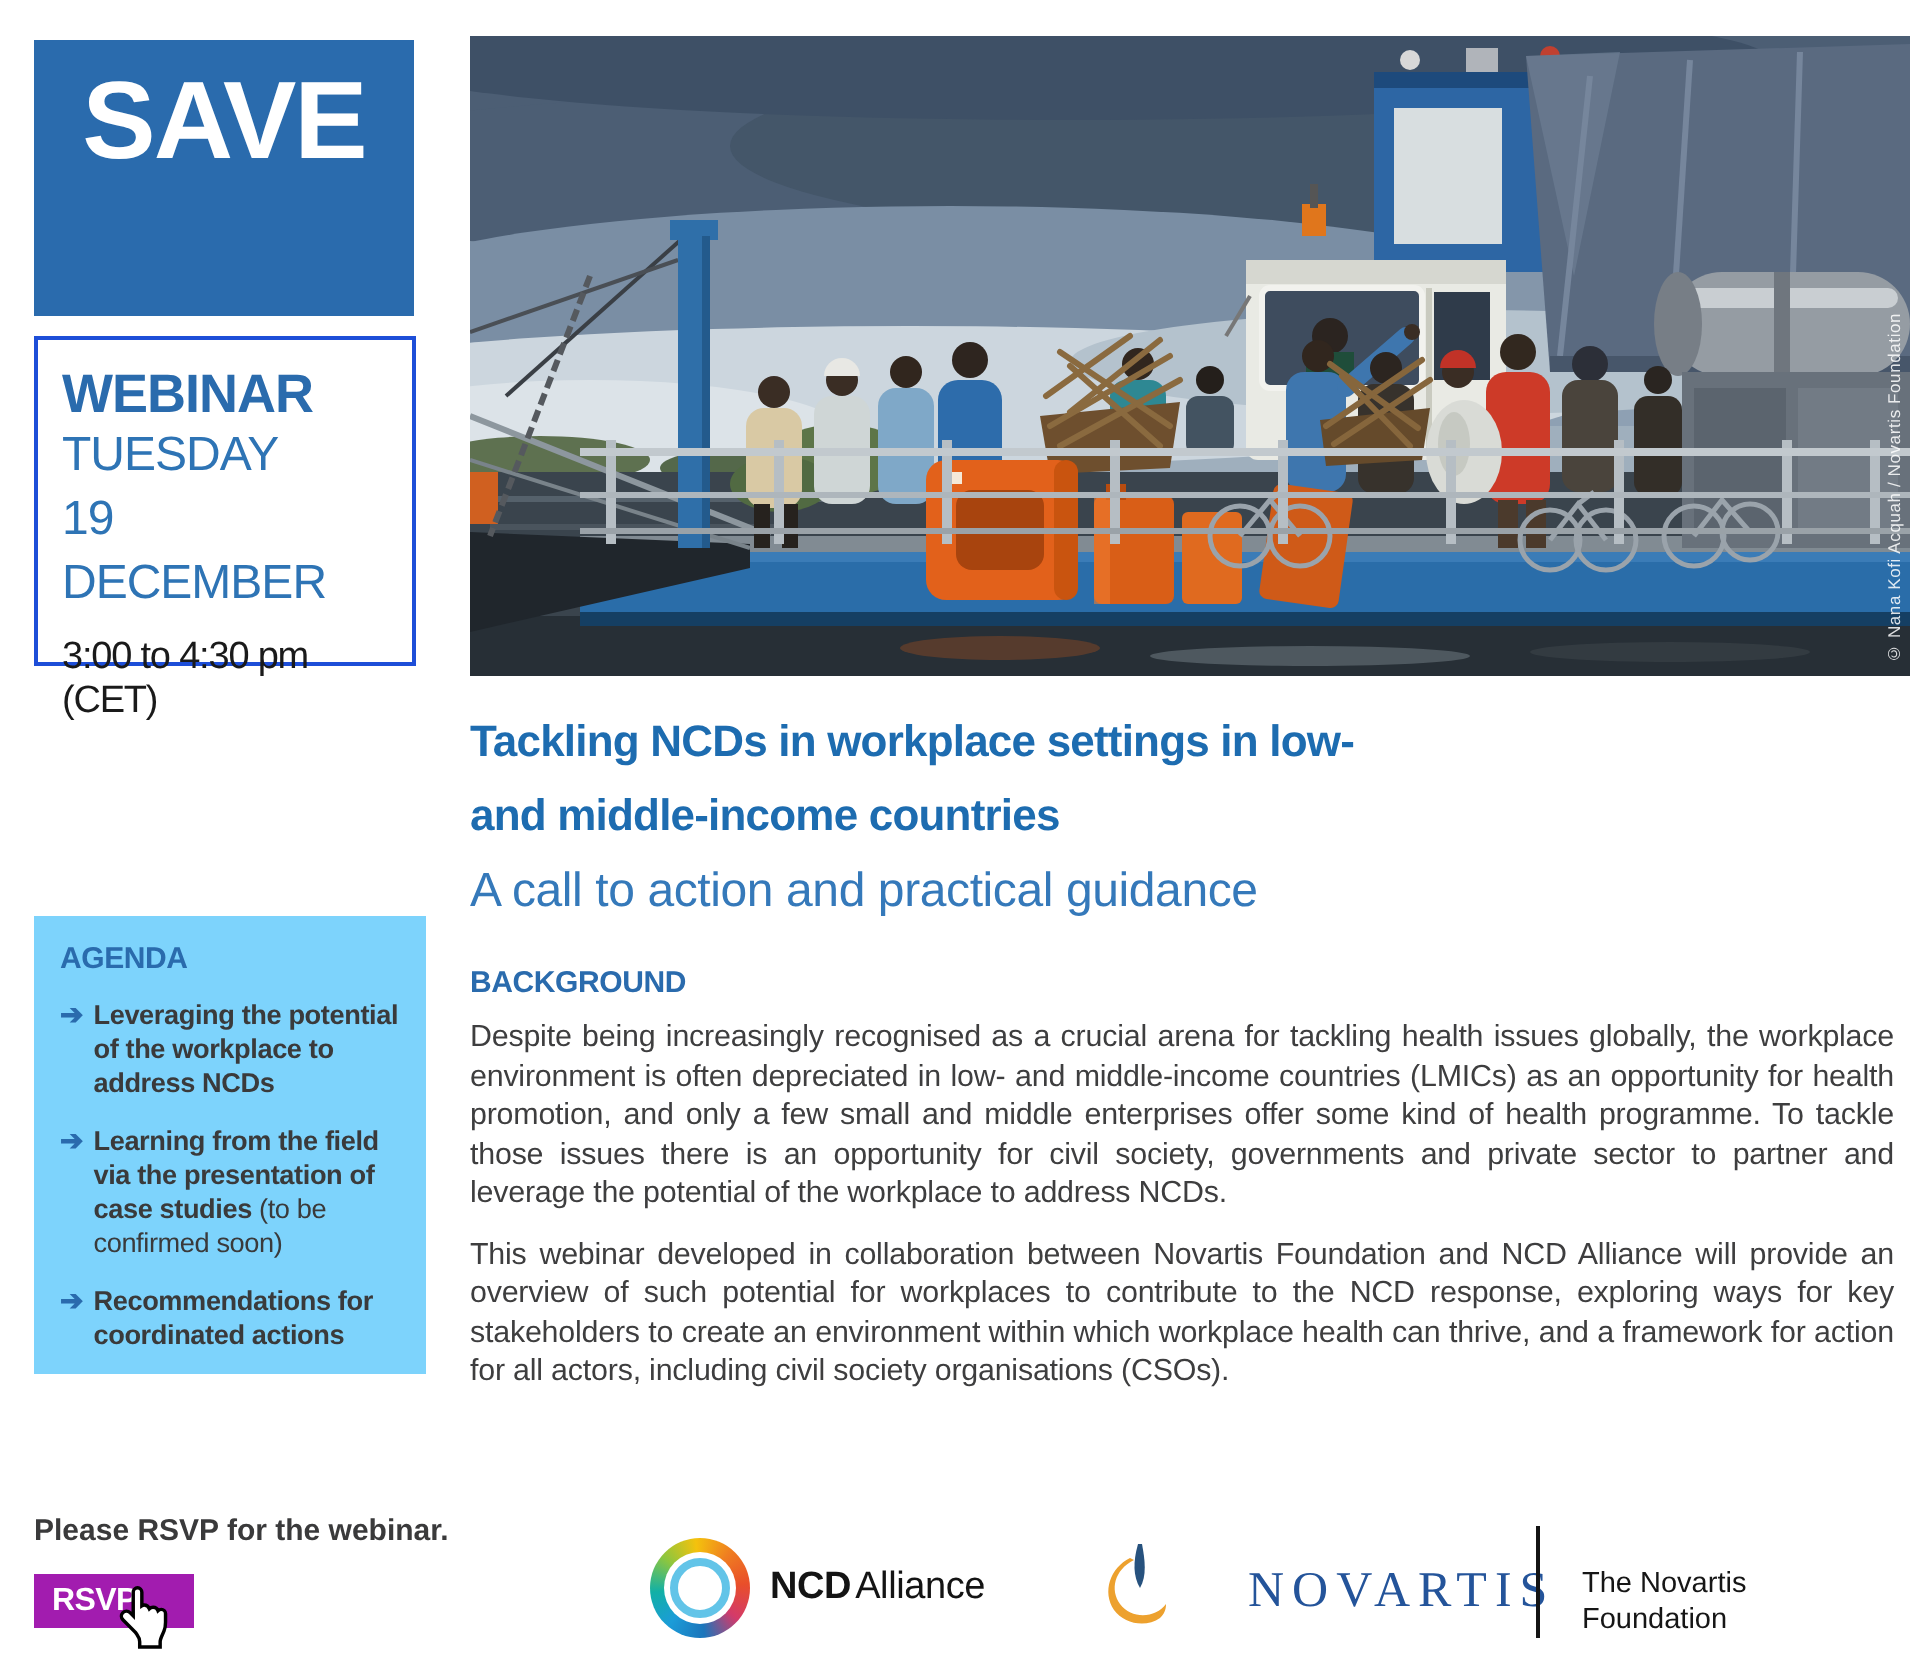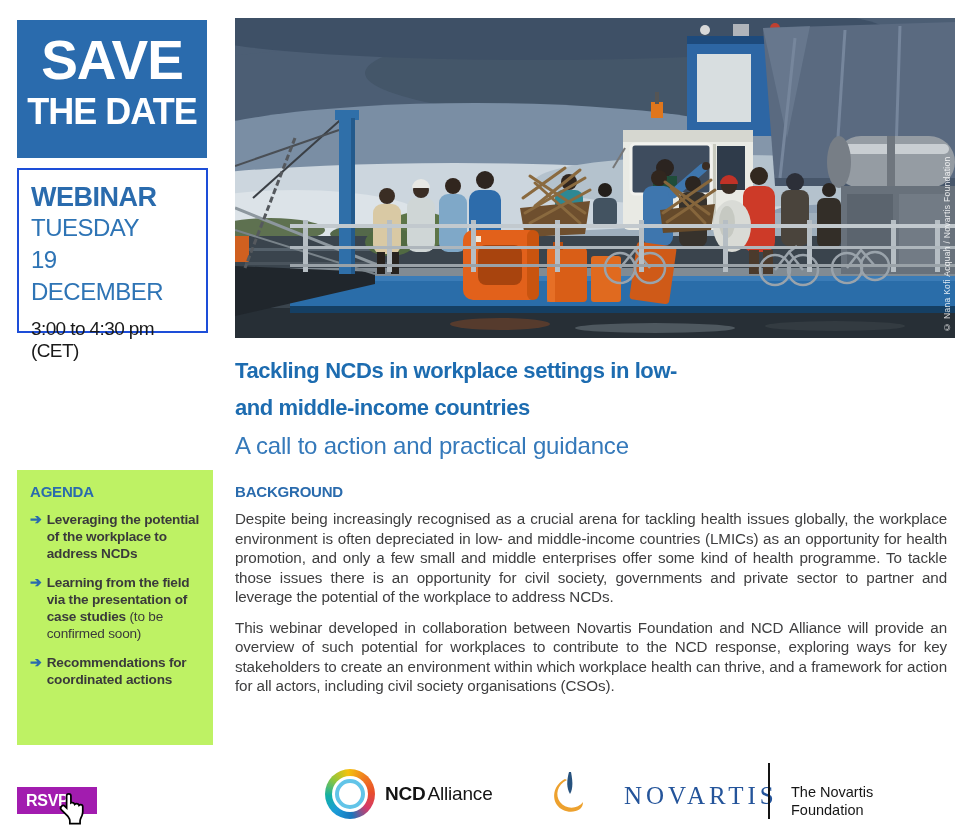--- a/index.html
+++ b/index.html
@@ -45,22 +45,22 @@
     position:absolute; left:235px; top:352px; width:715px;
     font-size:22px; font-weight:700; color:#1d6cb0; line-height:37px; letter-spacing:-0.4px;
   }
   .subtitle {
     position:absolute; left:235px; top:432px; width:715px;
     font-size:24px; font-weight:400; color:#3579ba; letter-spacing:-0.2px;
   }
 
   
   .agenda {
-    position:absolute; left:17px; top:470px; width:196px; height:275px;
-    background:#bef264; padding:13px 10px 10px 13px;
+    position:absolute; left:17px; top:458px; width:196px; height:229px;
+    background:#7dd3fc; padding:13px 10px 10px 13px;
   }
   .agenda-heading { font-size:15px; font-weight:800; color:#2a6bad; letter-spacing:-0.2px; margin-bottom:11px; }
   .agenda-item { display:flex; margin-bottom:12px; }
   .agenda-arrow { color:#2a6bad; font-weight:700; font-size:14px; line-height:17px; margin-right:5px; flex:0 0 auto; }
   .agenda-text { font-size:13.6px; font-weight:700; color:#3a3a3b; line-height:17px; letter-spacing:-0.2px; }
   .agenda-note { font-weight:400; }
 
   
   .bg-section { position:absolute; left:235px; top:483px; width:712px; }
   .bg-heading { font-size:15px; font-weight:800; color:#2a6bad; letter-spacing:-0.2px; margin-bottom:9px; }
@@ -96,21 +96,20 @@
   .logo-divider { position:absolute; left:768px; top:763px; width:2px; height:56px; background:#141414; }
   .foundation-text { position:absolute; left:791px; top:783px; font-size:14.5px; color:#161616; line-height:18px; }
 </style>
 </head>
 <body>
 
 <div class="page">
 
   <div class="save-box">
     <div class="save-line1">SAVE</div>
-    <div class="save-line2">THE DATE</div>
   </div>
 
   <div class="webinar-box">
     <div class="w-label">WEBINAR</div>
     <div class="w-day">TUESDAY</div>
     <div class="w-date">19 DECEMBER</div>
     <div class="w-time">3:00 to 4:30 pm (CET)</div>
   </div>
 
   <div class="photo">
@@ -304,20 +303,21 @@
       <span class="agenda-text"><span>Recommendations for coordinated actions</span><span class="agenda-note"></span></span>
     </div>
   </div>
 
   <div class="bg-section">
     <div class="bg-heading">BACKGROUND</div>
     <p class="bg-para">Despite being increasingly recognised as a crucial arena for tackling health issues globally, the workplace environment is often depreciated in low- and middle-income countries (LMICs) as an opportunity for health promotion, and only a few small and middle enterprises offer some kind of health programme. To tackle those issues there is an opportunity for civil society, governments and private sector to partner and leverage the potential of the workplace to address NCDs.</p>
     <p class="bg-para">This webinar developed in collaboration between Novartis Foundation and NCD Alliance will provide an overview of such potential for workplaces to contribute to the NCD response, exploring ways for key stakeholders to create an environment within which workplace health can thrive, and a framework for action for all actors, including civil society organisations (CSOs).</p>
   </div>
 
+  <div class="rsvp-prompt">Please RSVP for the webinar.</div>
   <button class="rsvp-btn"><span>RSVP</span></button>
   <svg class="cursor-icon" viewBox="0 0 26 30">
     <path d="M10 1 C8.9 1 8 1.9 8 3 L8 14 L6.5 12.5 C5.6 11.6 4.1 11.6 3.2 12.5 C2.3 13.4 2.3 14.9 3.2 15.8 L9 21.6 C9.9 23 11 24 11 26 L11 28.5 L20.5 28.5 L20.5 26 C20.5 24.5 21.6 22.8 22.3 21 C22.8 19.8 23 19 23 17 L23 13 C23 11.9 22.1 11 21 11 C20.4 11 19.9 11.2 19.5 11.6 C19.2 10.7 18.3 10 17.2 10 C16.5 10 15.9 10.3 15.5 10.7 C15.1 9.7 14.2 9 13.1 9 C12.7 9 12.3 9.1 12 9.3 L12 3 C12 1.9 11.1 1 10 1 Z" fill="#ffffff" stroke="#000000" stroke-width="1.6"></path>
   </svg>
 
   <div class="ncd-logo">
     <div class="ncd-mid">
         <div class="ncd-inner"></div>
       </div>
   </div>

